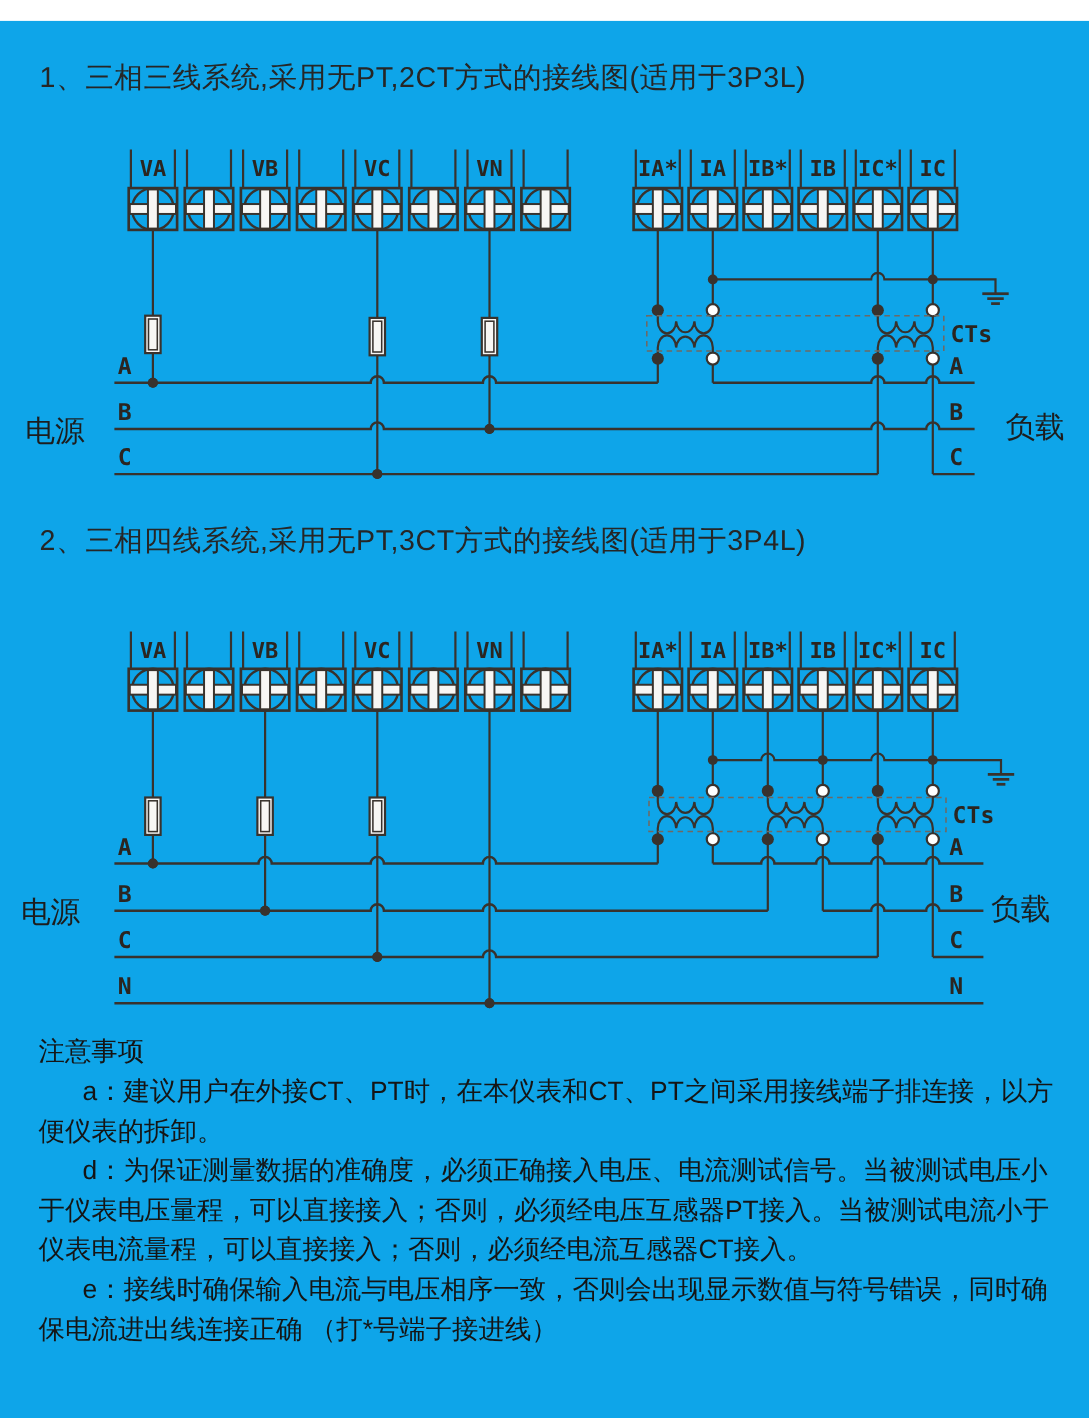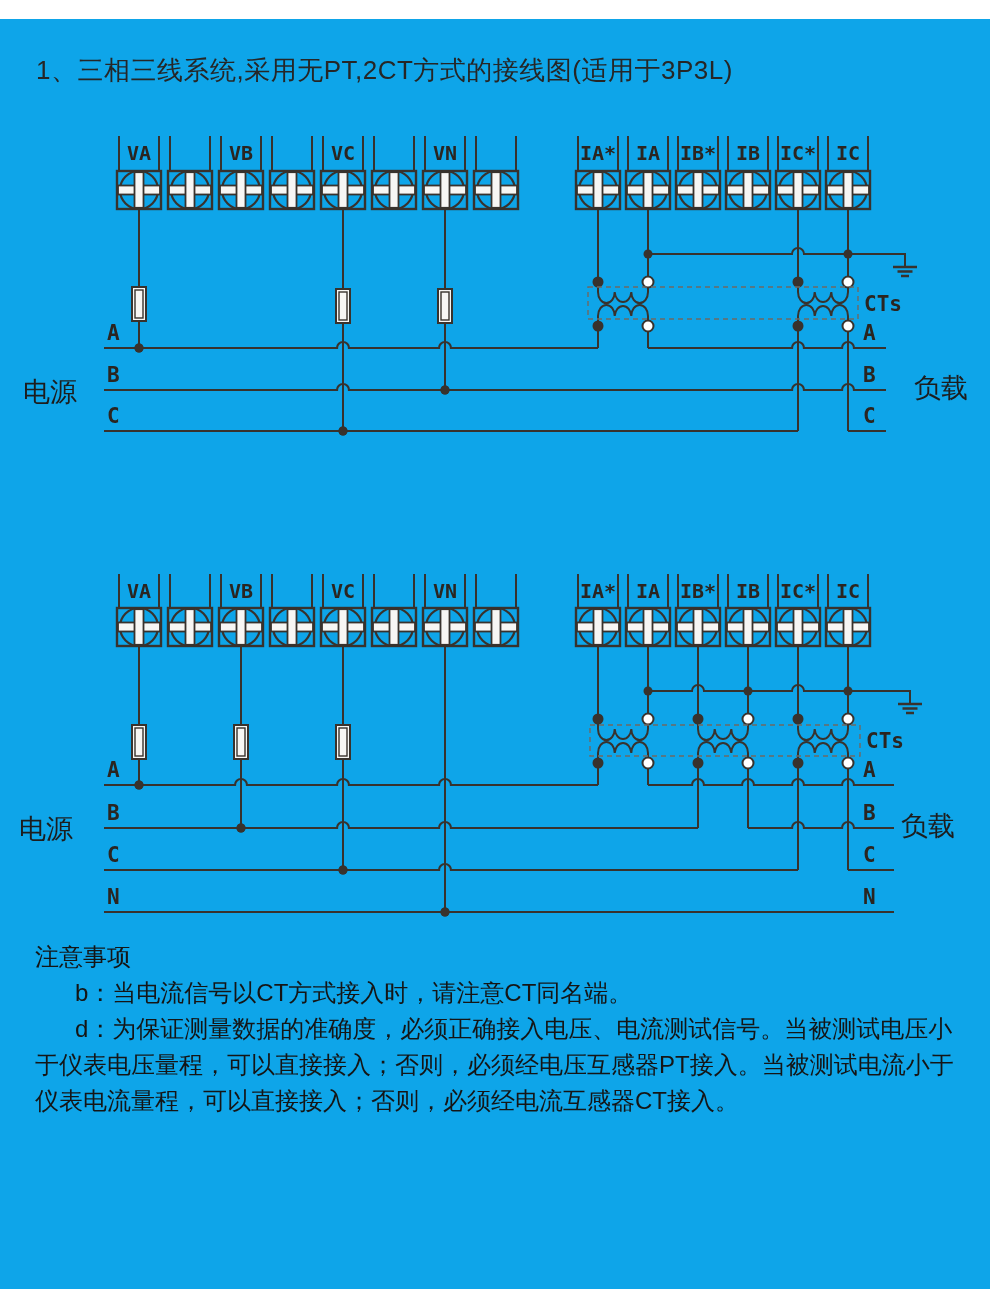--- a/index.html
+++ b/index.html
@@ -172,20 +172,21 @@
       <line x1="828" y1="117" x2="828" y2="152" stroke="#38322d" stroke-width="2"></line>
       <line x1="868" y1="117" x2="868" y2="152" stroke="#38322d" stroke-width="2"></line>
       <rect x="826" y="152" width="44" height="38" fill="none" stroke="#38322d" stroke-width="2.4"></rect>
       <circle cx="848" cy="171" r="19" fill="none" stroke="#38322d" stroke-width="2.2"></circle>
       <rect x="827" y="166.5" width="42" height="9" fill="#f7f6f4" stroke="#38322d" stroke-width="1.8"></rect>
       <rect x="843.5" y="153.2" width="9" height="35.6" fill="#f7f6f4" stroke="#38322d" stroke-width="1.8"></rect>
       <text x="848" y="141" text-anchor="middle" class="tlabel">IC</text>
       <text x="50" y="382" text-anchor="middle" class="biglabel">电源</text>
       <text x="941" y="378" text-anchor="middle" class="biglabel">负载</text>
     </svg>
+  <div class="title" id="t2">2、三相四线系统,采用无PT,3CT方式的接线图(适用于3P4L)</div>
   <svg class="diag" id="svg2" viewBox="0 540 990 378">
       <path d="M 104 766 L 235 766 A 6 6 0 0 1 247 766 L 337 766 A 6 6 0 0 1 349 766 L 439 766 A 6 6 0 0 1 451 766 L 598 766 M 648 766 L 692 766 A 6 6 0 0 1 704 766 L 742 766 A 6 6 0 0 1 754 766 L 792 766 A 6 6 0 0 1 804 766 L 842 766 A 6 6 0 0 1 854 766 L 894 766 " fill="none" stroke="#38322d" stroke-width="2.2"></path>
       <circle cx="139" cy="766" r="4.5" fill="#38322d" stroke="#38322d" stroke-width="0"></circle>
       <text x="107" y="758" text-anchor="start" class="blabel">A</text>
       <text x="863" y="758" text-anchor="start" class="blabel">A</text>
       <path d="M 104 809 L 337 809 A 6 6 0 0 1 349 809 L 439 809 A 6 6 0 0 1 451 809 L 698 809 M 748 809 L 792 809 A 6 6 0 0 1 804 809 L 842 809 A 6 6 0 0 1 854 809 L 894 809 " fill="none" stroke="#38322d" stroke-width="2.2"></path>
       <circle cx="241" cy="809" r="4.5" fill="#38322d" stroke="#38322d" stroke-width="0"></circle>
       <text x="107" y="801" text-anchor="start" class="blabel">B</text>
       <text x="863" y="801" text-anchor="start" class="blabel">B</text>
       <path d="M 104 851 L 439 851 A 6 6 0 0 1 451 851 L 798 851 M 848 851 L 894 851 " fill="none" stroke="#38322d" stroke-width="2.2"></path>
@@ -345,16 +346,17 @@
       <rect x="826" y="589" width="44" height="38" fill="none" stroke="#38322d" stroke-width="2.4"></rect>
       <circle cx="848" cy="608" r="19" fill="none" stroke="#38322d" stroke-width="2.2"></circle>
       <rect x="827" y="603.5" width="42" height="9" fill="#f7f6f4" stroke="#38322d" stroke-width="1.8"></rect>
       <rect x="843.5" y="590.2" width="9" height="35.6" fill="#f7f6f4" stroke="#38322d" stroke-width="1.8"></rect>
       <text x="848" y="579" text-anchor="middle" class="tlabel">IC</text>
       <text x="46" y="819" text-anchor="middle" class="biglabel">电源</text>
       <text x="928" y="816" text-anchor="middle" class="biglabel">负载</text>
     </svg>
   <div class="notes">
     <div class="notes-h">注意事项</div>
-    <p>b：当电流信号以CT方式接入时，请注意CT同名端。</p>
+    <p>a：建议用户在外接CT、PT时，在本仪表和CT、PT之间采用接线端子排连接，以方便仪表的拆卸。</p>
     <p>d：为保证测量数据的准确度，必须正确接入电压、电流测试信号。当被测试电压小于仪表电压量程，可以直接接入；否则，必须经电压互感器PT接入。当被测试电流小于仪表电流量程，可以直接接入；否则，必须经电流互感器CT接入。</p>
+    <p>e：接线时确保输入电流与电压相序一致，否则会出现显示数值与符号错误，同时确保电流进出线连接正确 （打*号端子接进线）</p>
   </div>
 </div>
 
 </body></html>

